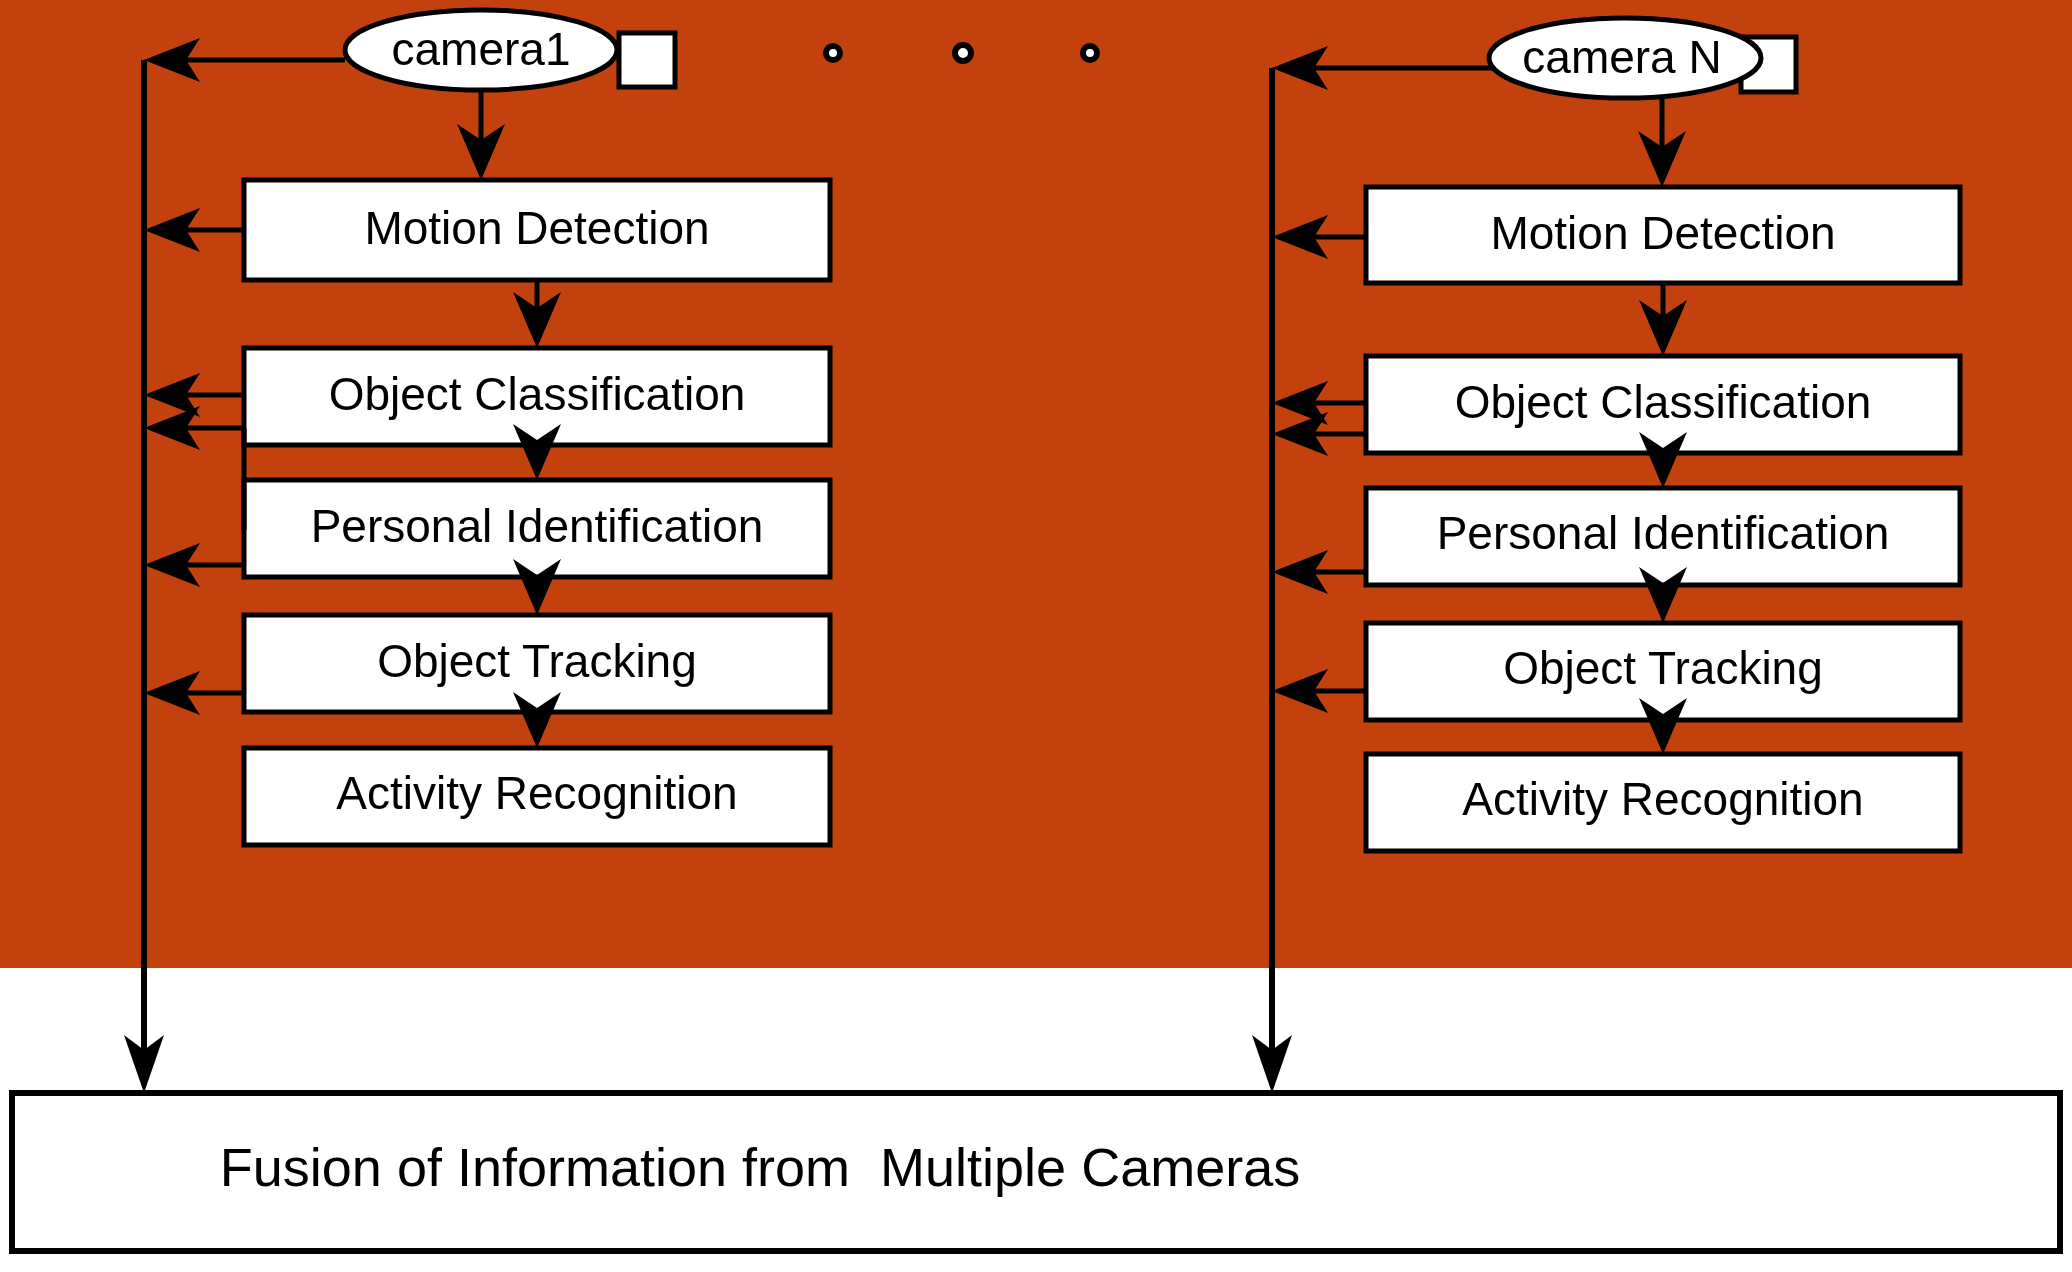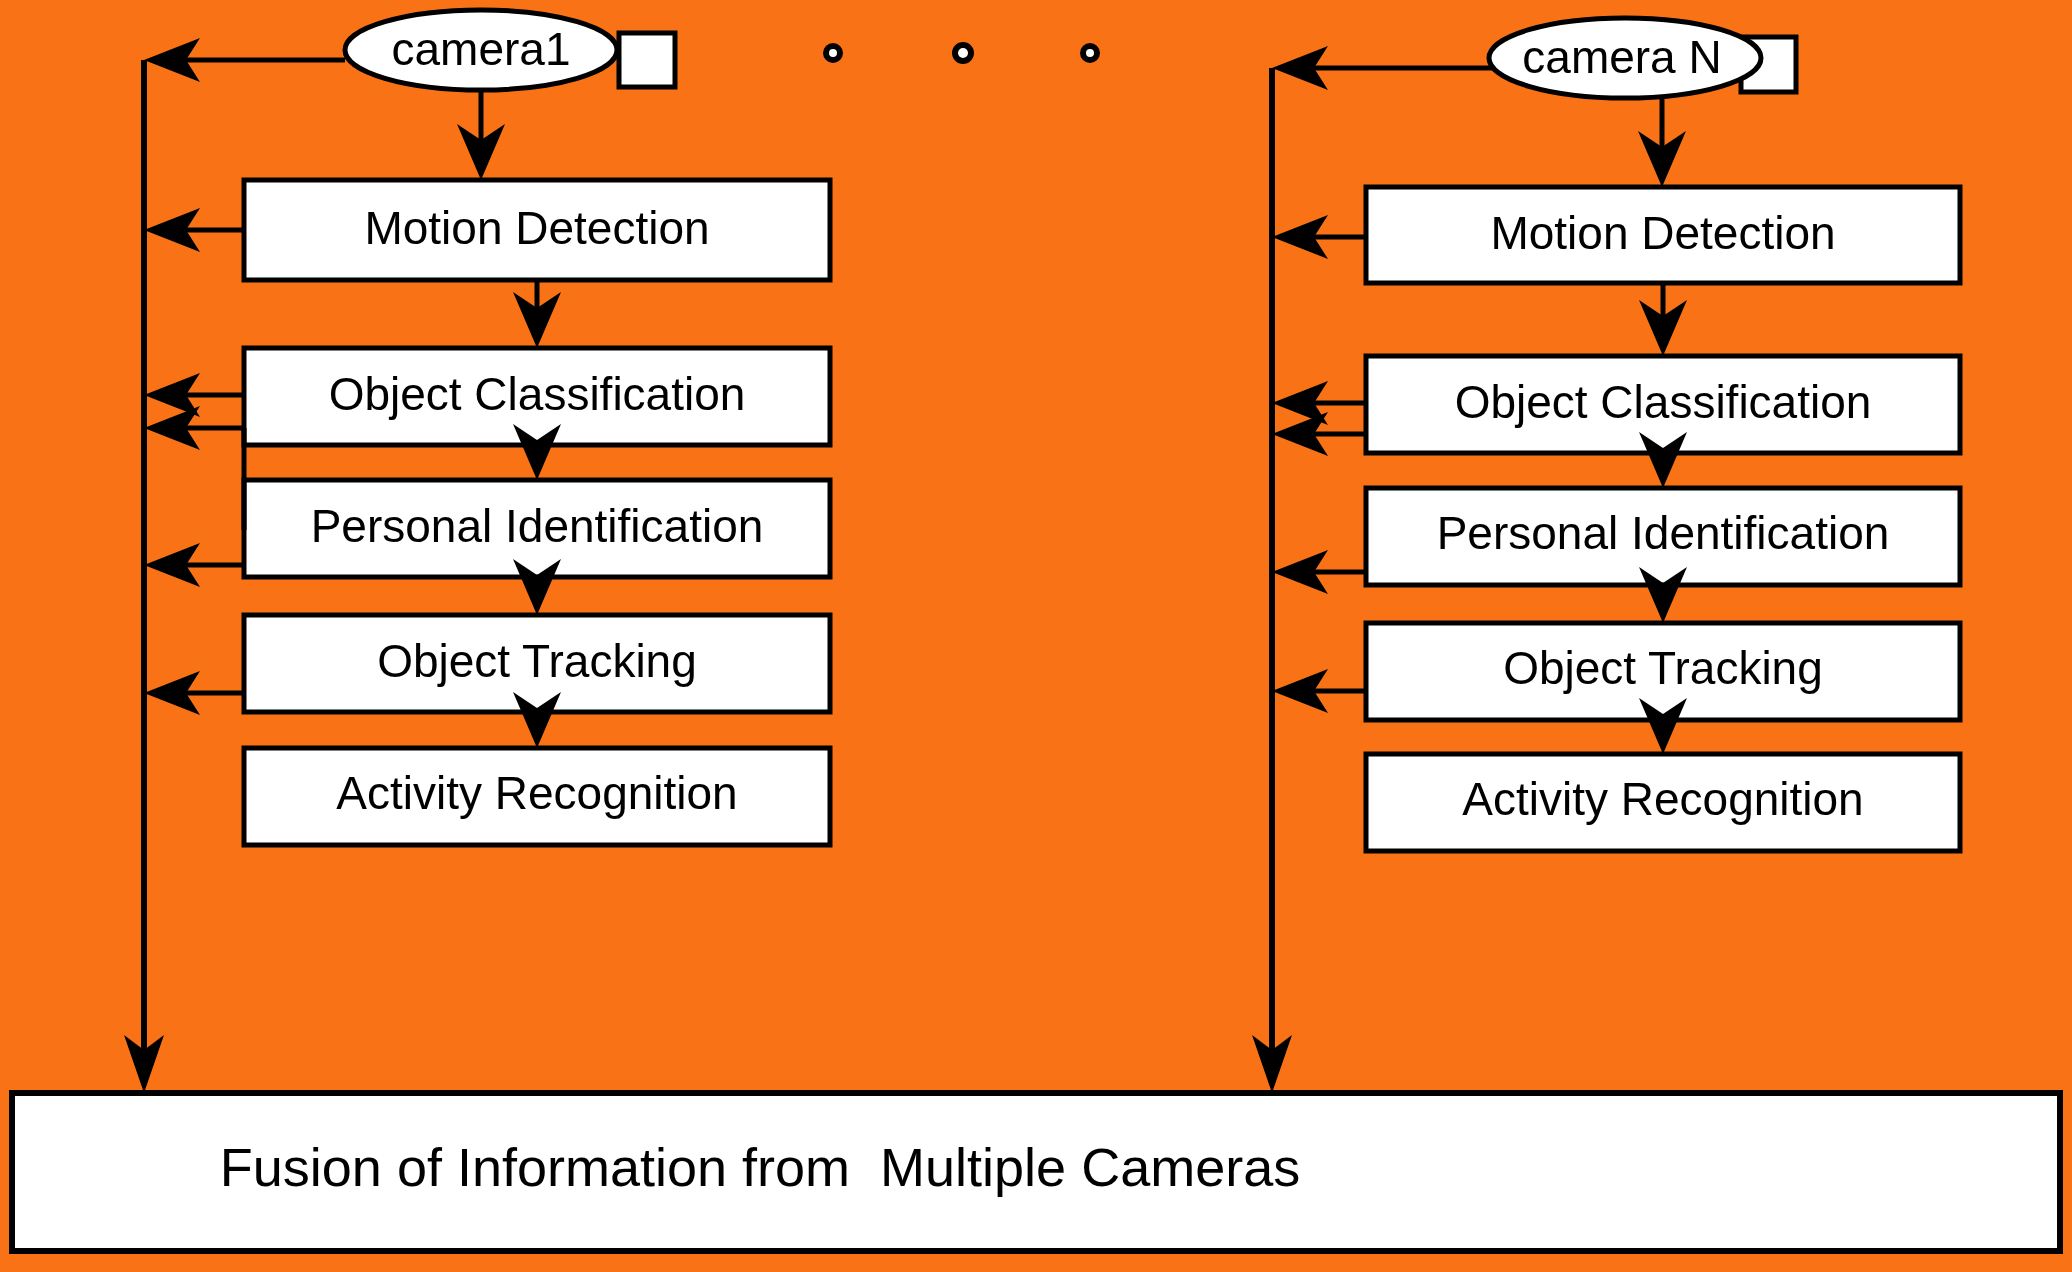--- a/index.html
+++ b/index.html
@@ -9,22 +9,22 @@
   }
   body {
     width: 2072px;
     height: 1272px;
     overflow: hidden;
     font-family: "Liberation Sans", sans-serif;
   }
   #diagram-root {
     position: relative;
     width: 2072px;
-    height: 1272px;
-    background: #f97316;
+    height: 968px;
+    background: #c2410c;
   }
   svg#diagram-svg {
     display: block;
     width: 2072px;
     height: 1272px;
   }
   .node-rect {
     fill: #ffffff;
     stroke: #000000;
     stroke-width: 5;

